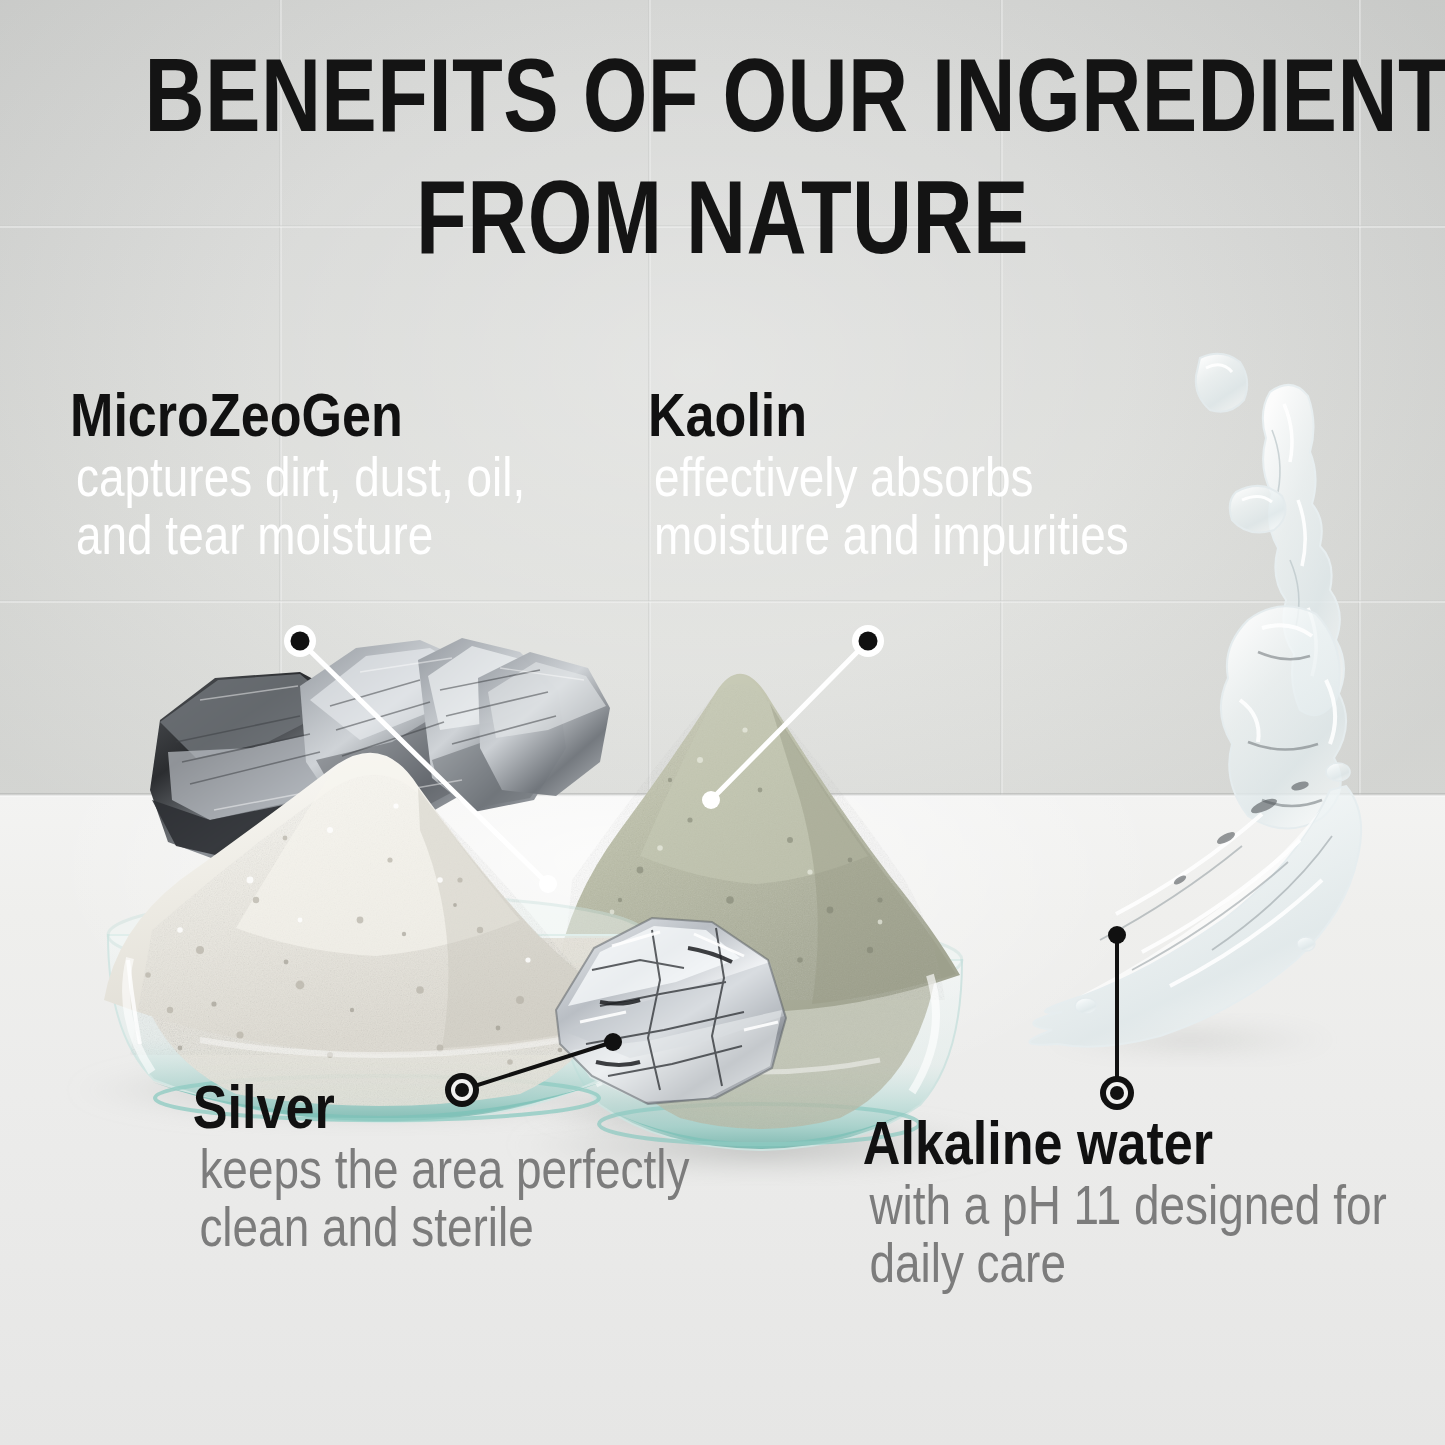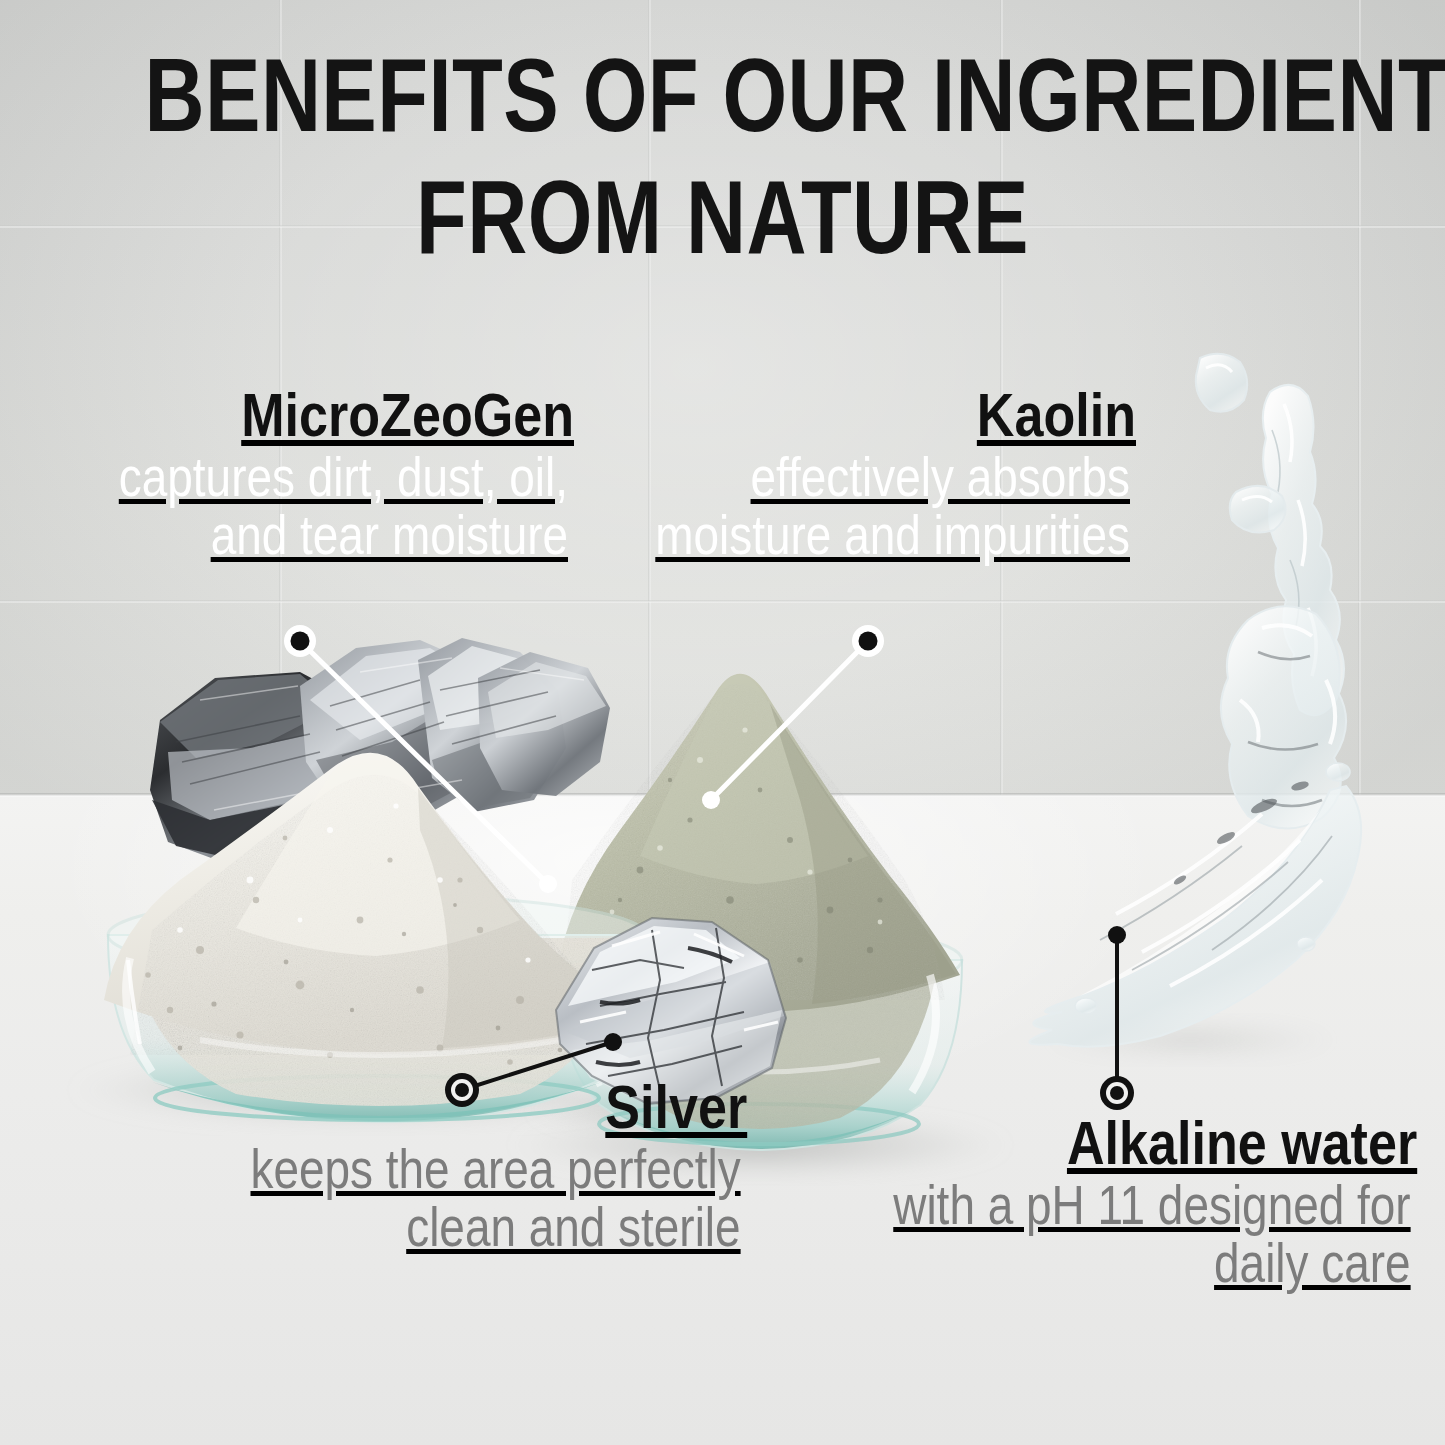--- a/index.html
+++ b/index.html
@@ -70,22 +70,21 @@
     letter-spacing: 0.5px;
     transform: scaleX(0.80);
     transform-origin: 50% 0;
     white-space: nowrap;
   }
   .title-line { display: block; }
 
   
   .label {
     position: absolute;
-    text-align: right;
-    text-decoration: underline;
+    text-align: left;
   }
   .label .name {
     display: block;
     font-family: "Liberation Sans Narrow", "Liberation Sans", sans-serif;
     font-weight: 700;
     font-size: 62px;
     line-height: 66px;
     letter-spacing: 0px;
     transform: scaleX(0.84);
     color: #111111;
@@ -98,21 +97,21 @@
     font-size: 56px;
     line-height: 58px;
     transform: scaleX(0.82);
     white-space: nowrap;
   }
   .label .desc .l { display: block; }
 
   #label-microzeogen { left: 22px; top: 382px; width: 600px; }
   #label-microzeogen .desc { color: #ffffff; }
 
-  #label-kaolin { left: 584px; top: 382px; width: 600px; }
+  #label-kaolin { left: 600px; top: 382px; width: 600px; }
   #label-kaolin .desc { color: #ffffff; }
 
   #label-silver { left: 140px; top: 1074px; width: 660px; }
   #label-silver .desc { color: #7c7c7c; }
 
   #label-alkaline { left: 810px; top: 1110px; width: 660px; }
   #label-alkaline .desc { color: #7c7c7c; }
 
   
   #callouts {

